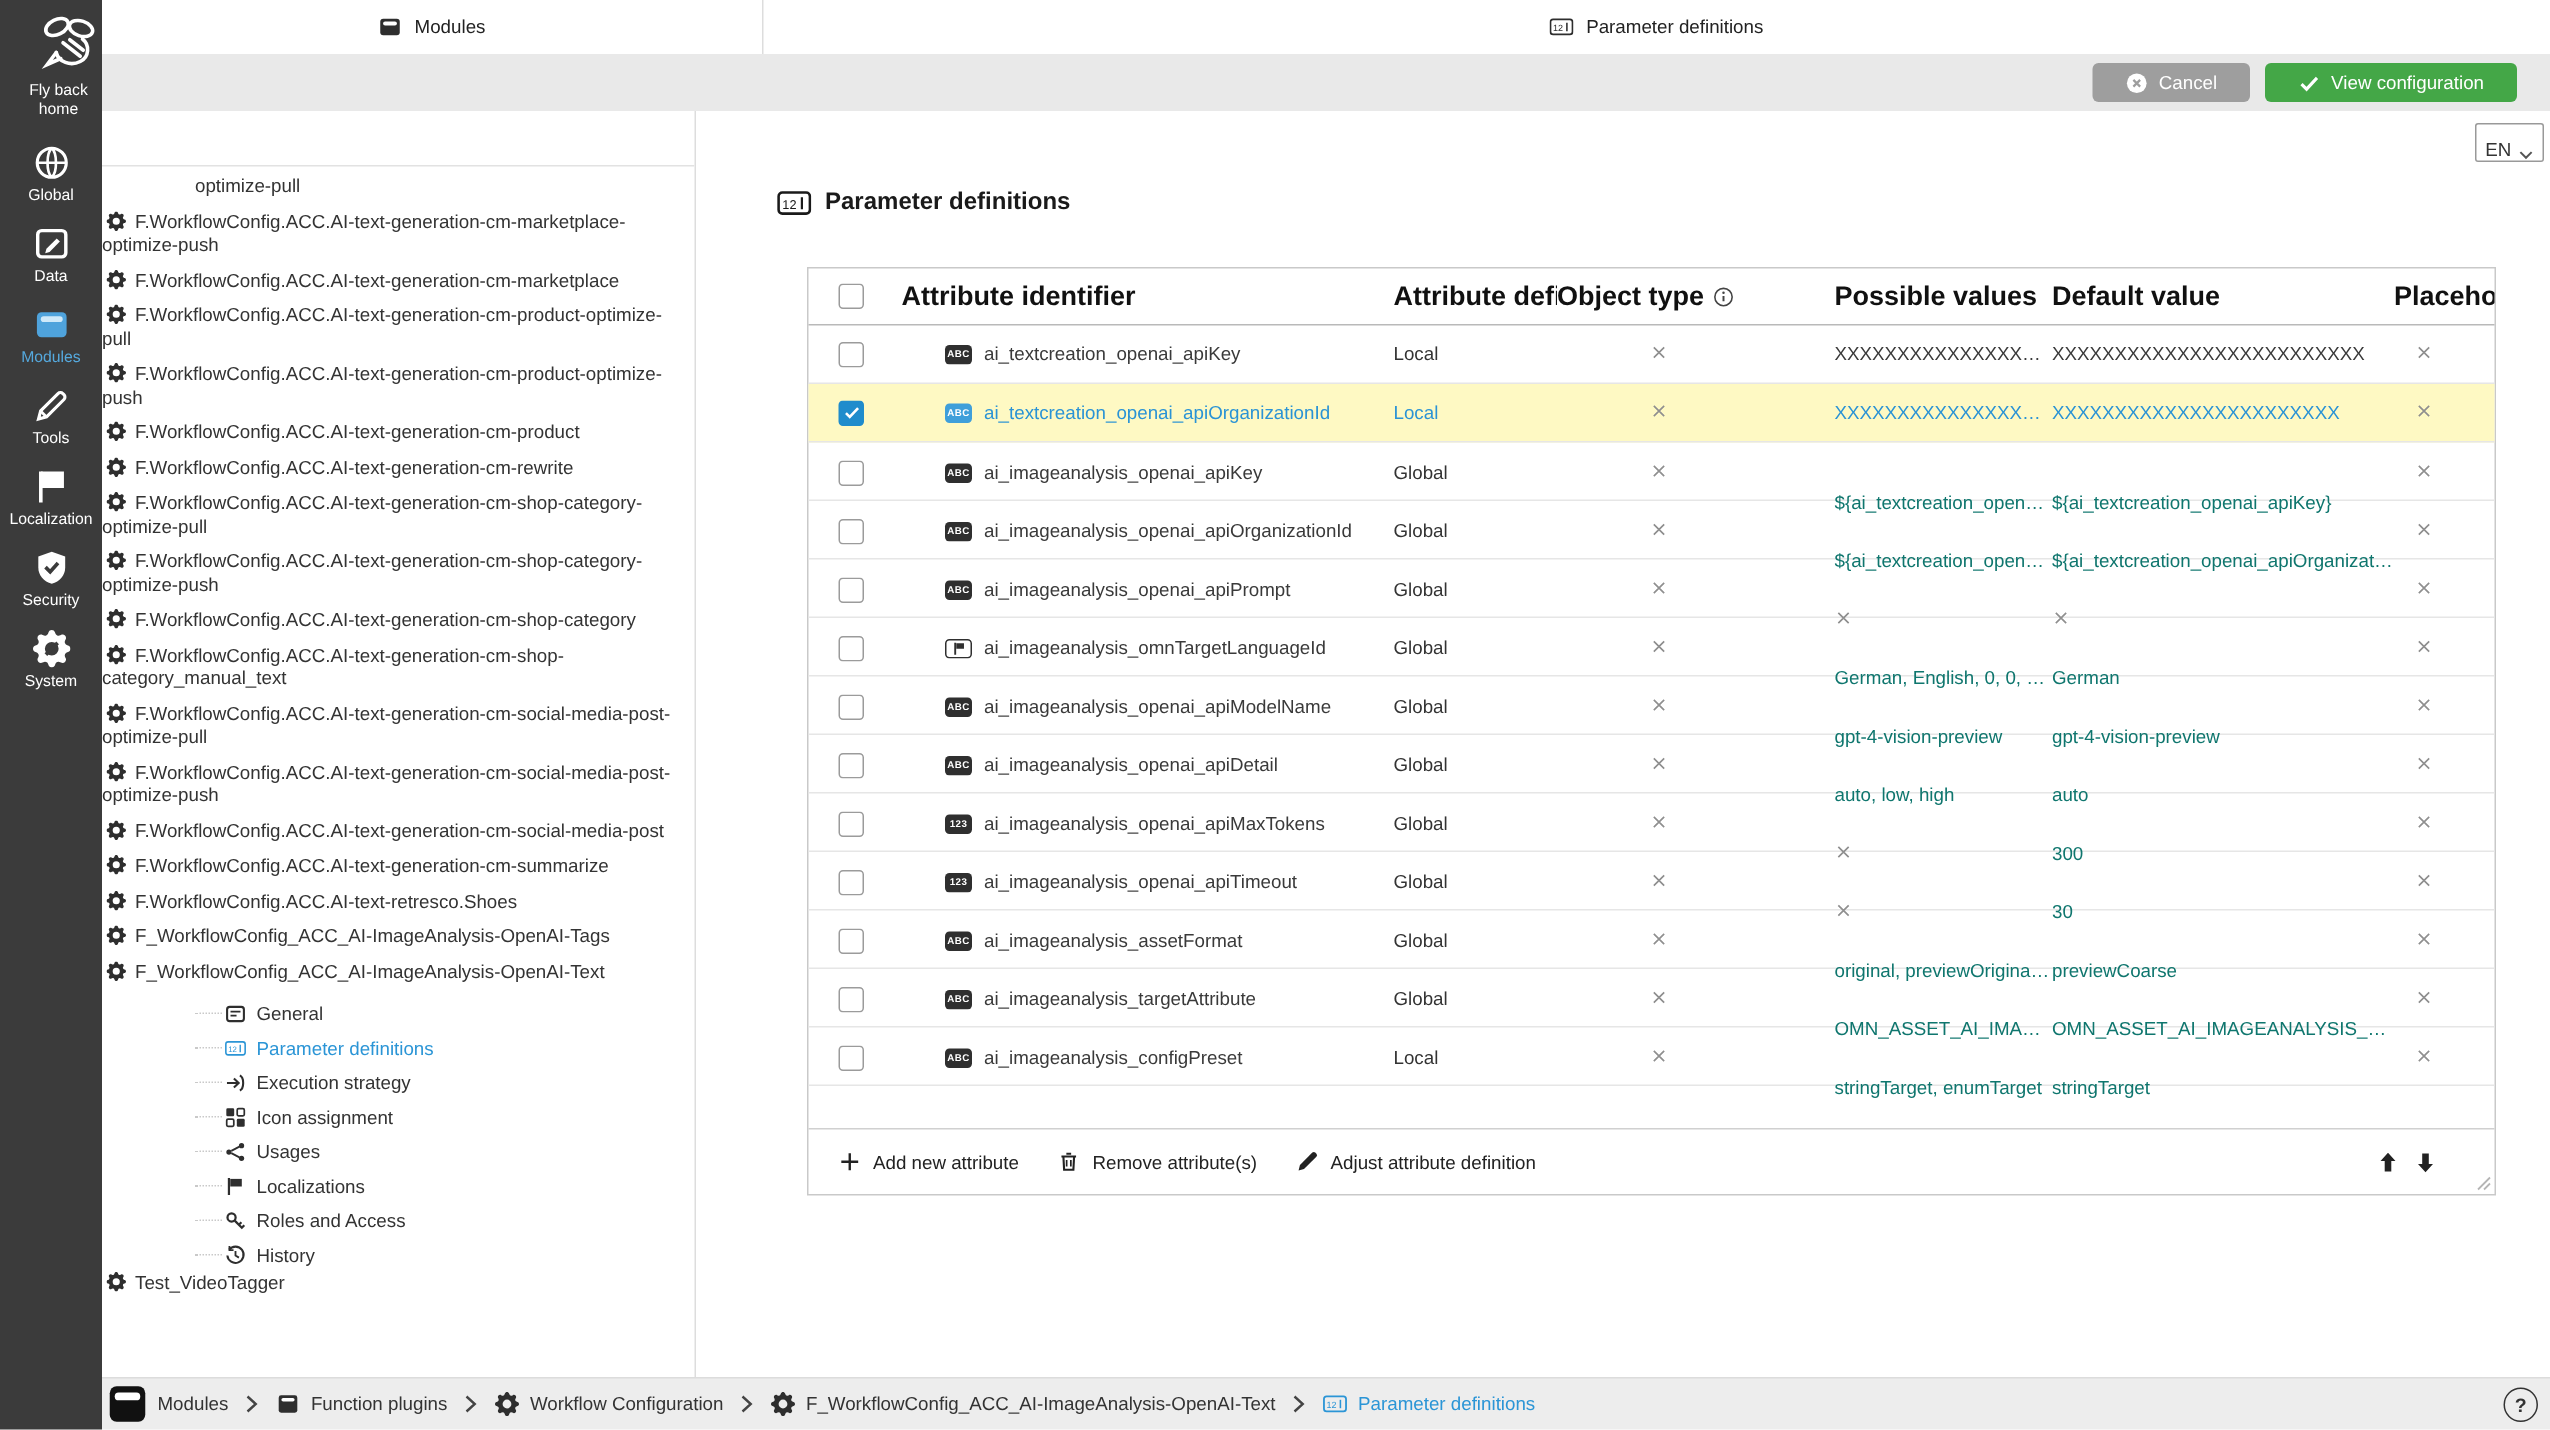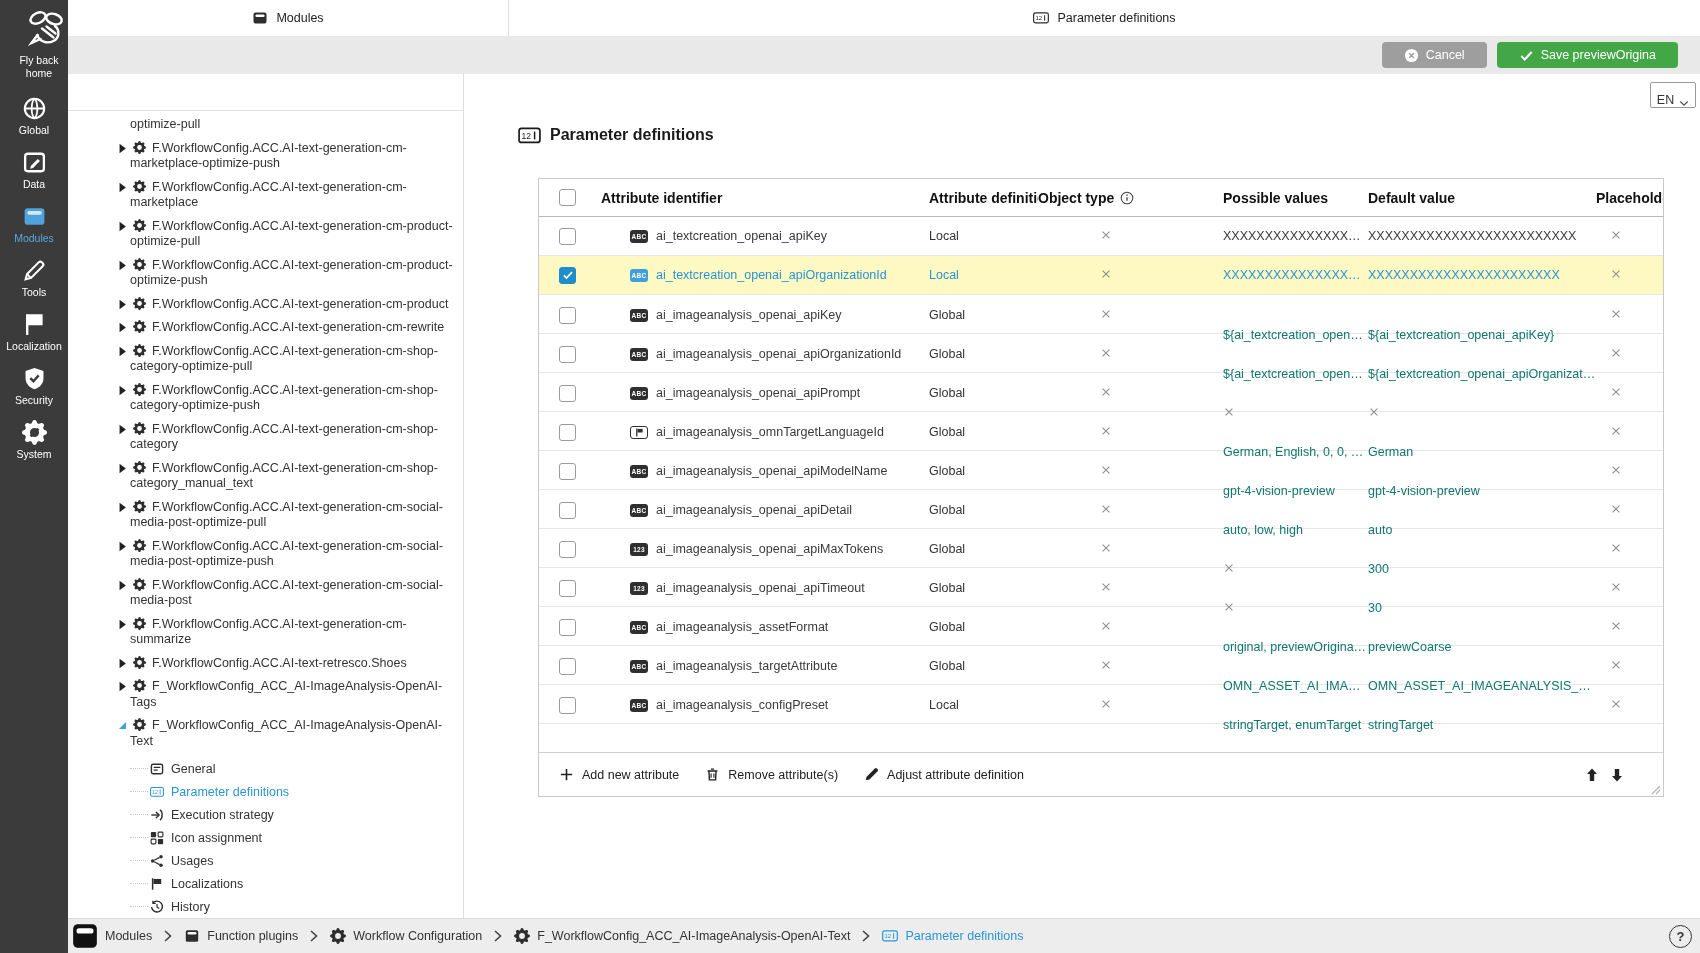--- a/index.html
+++ b/index.html
@@ -34,42 +34,42 @@
   .btn .ic{width:15px;height:15px;}
   .btn-cancel{background:#9e9e9e;}
   .btn-save{background:#44a747;}
 
   
   .tree{position:absolute;left:68px;top:74px;width:396px;bottom:35px;background:#fff;
         border-right:1px solid #ddd;box-sizing:border-box;overflow:hidden;}
   .tree-head{height:36px;border-bottom:1px solid #e2e2e2;}
   .tree-body{padding:6px 10px 0 0;font-size:12.5px;color:#333;}
   .titem{line-height:15.5px;margin-bottom:8px;cursor:pointer;overflow-wrap:break-word;}
-  .titem.cfg{padding-left:62px;text-indent:-12px;}
+  .titem.cfg{text-indent:-12px;}
   .titem.tail{padding-left:62px;}
   .titem .ic{width:13px;height:13px;vertical-align:-2px;margin-right:6px;}
   .titem .ic.car{width:9px;height:11px;margin-right:6px;}
   .tchild{display:flex;align-items:center;height:23px;padding-left:62px;cursor:pointer;color:#333;}
   .tchild .dots{width:18px;border-top:1px dotted #c9c9c9;margin-right:2px;flex:none;}
   .tchild .ic{width:14px;height:14px;margin-right:7px;}
   .tchild.sel{color:#2b95d6;}
 
   
   .main{position:absolute;left:508px;top:74px;right:0;bottom:35px;background:#fff;}
   .lang{position:absolute;top:8px;right:4px;width:46px;height:26px;border:1px solid #999;border-radius:2px;
         display:flex;align-items:flex-end;justify-content:center;gap:5px;font-size:12.5px;color:#333;cursor:pointer;box-sizing:border-box;}
   .lang .ic{width:10px;height:7px;}
   .main-title{position:absolute;left:10px;top:52px;display:flex;align-items:center;gap:9px;}
   .main-title .ic{width:23px;height:17px;}
   .main-title h1{font-size:16px;margin:0;color:#1a1a1a;}
 
   
   .ptable{position:absolute;left:30px;top:104px;width:1124px;border:1px solid #c9c9c9;box-sizing:content-box;background:#fff;}
   .trow{display:grid;grid-template-columns:62px 328px 109px 185px 145px 228px 67px;align-items:center;}
-  .thead{height:37px;border-bottom:1px solid #b9b9b9;font-weight:bold;font-size:14px;color:#111;}
+  .thead{height:37px;border-bottom:1px solid #b9b9b9;font-weight:bold;font-size:18px;color:#111;}
   .thead .hcell{display:flex;align-items:center;gap:6px;overflow:hidden;white-space:nowrap;}
   .thead .ic{width:14px;height:14px;}
   .tbody .trow{height:38px;border-bottom:1px solid #e6e6e6;font-size:12.5px;cursor:pointer;}
   .tbody .trow.sel{background:#fef9c3;}
   .cell{overflow:hidden;white-space:nowrap;}
   .cell.idc{display:flex;align-items:center;gap:8px;color:#3a3a3a;padding-left:29px;}
   .cell.obj{padding-left:62px;}
   .cell.ph{padding-left:14px;}
   .muted{color:#0f766e;margin-top:40px;}
   .dark{color:#3a3a3a;}
@@ -216,21 +216,21 @@
         </svg>
     </span>
     <span>Cancel</span>
   </button>
   <button class="btn btn-save">
     <span class="ic">
       <svg viewBox="0 0 16 16">
           <path d="M2.5 8.6l3.6 3.6 7.4-8" fill="none" stroke="#fff" stroke-width="2.2"></path>
         </svg>
     </span>
-    <span>Save previewOrigina</span>
+    <span>View configuration</span>
   </button>
 </div>
 
 <nav class="tree">
   <div class="tree-head"></div>
   <div class="tree-body" id="tree-body">
       <div class="titem tail">
          <span>optimize-pull</span>
        </div>
       <div class="titem cfg">
@@ -483,36 +483,36 @@
             <path d="M3 1.5v13" stroke="#2e2e2e" stroke-width="1.7"></path>
             <path d="M4 2.2h8.8v5.8H4z" fill="#2e2e2e"></path>
           </svg>
         </span>
         <span>Localizations</span>
        </div>
       <div class="tchild">
          <i class="dots"></i>
          <span class="ic ">
           <svg viewBox="0 0 16 16" fill="none" stroke="#2e2e2e">
-            <path d="M3.1 3.6A6.2 6.2 0 1 1 1.8 8" stroke-width="1.6"></path>
-            <path d="M3.4 0.8v3.1h3.1" stroke-width="1.4"></path>
-            <path d="M8 4.6V8l2.6 1.6" stroke-width="1.4"></path>
-          </svg>
-        </span>
-        <span>History</span>
+            <circle cx="5" cy="5.3" r="3.1" stroke-width="1.7"></circle>
+            <path d="M7.4 7.7l6 6M10.6 10.9l1.9-1.9M12.8 13.1l1.9-1.9" stroke-width="1.7"></path>
+          </svg>
+        </span>
+        <span>Roles and Access</span>
        </div>
       <div class="tchild">
          <i class="dots"></i>
          <span class="ic ">
           <svg viewBox="0 0 16 16" fill="none" stroke="#2e2e2e">
-            <circle cx="5" cy="5.3" r="3.1" stroke-width="1.7"></circle>
-            <path d="M7.4 7.7l6 6M10.6 10.9l1.9-1.9M12.8 13.1l1.9-1.9" stroke-width="1.7"></path>
-          </svg>
-        </span>
-        <span>Roles and Access</span>
+            <path d="M3.1 3.6A6.2 6.2 0 1 1 1.8 8" stroke-width="1.6"></path>
+            <path d="M3.4 0.8v3.1h3.1" stroke-width="1.4"></path>
+            <path d="M8 4.6V8l2.6 1.6" stroke-width="1.4"></path>
+          </svg>
+        </span>
+        <span>History</span>
        </div>
       <div class="titem cfg">
        <span class="ic car">
           <svg viewBox="0 0 10 13">
             <path d="M1.5 1l7.5 5.5L1.5 12z" fill="#222"></path>
           </svg>
         </span><span class="ic ">
           <svg viewBox="0 0 16 16">
             <path d="M9.405 1.05c-.413-1.4-2.397-1.4-2.81 0l-.1.34a1.464 1.464 0 0 1-2.105.872l-.31-.17c-1.283-.698-2.686.705-1.987 1.987l.169.311c.446.82.023 1.841-.872 2.105l-.34.1c-1.4.413-1.4 2.397 0 2.81l.34.1a1.464 1.464 0 0 1 .872 2.105l-.17.31c-.698 1.283.705 2.686 1.987 1.987l.311-.169a1.464 1.464 0 0 1 2.105.872l.1.34c.413 1.4 2.397 1.4 2.81 0l.1-.34a1.464 1.464 0 0 1 2.105-.872l.31.17c1.283.698 2.686-.705 1.987-1.987l-.169-.311a1.464 1.464 0 0 1 .872-2.105l.34-.1c1.4-.413 1.4-2.397 0-2.81l-.34-.1a1.464 1.464 0 0 1-.872-2.105l.17-.31c.698-1.283-.705-2.686-1.987-1.987l-.311.169a1.464 1.464 0 0 1-2.105-.872l-.1-.34zM8 10.93a2.929 2.929 0 1 1 0-5.86 2.929 2.929 0 0 1 0 5.858z" fill="#2e2e2e"></path>
           </svg>

